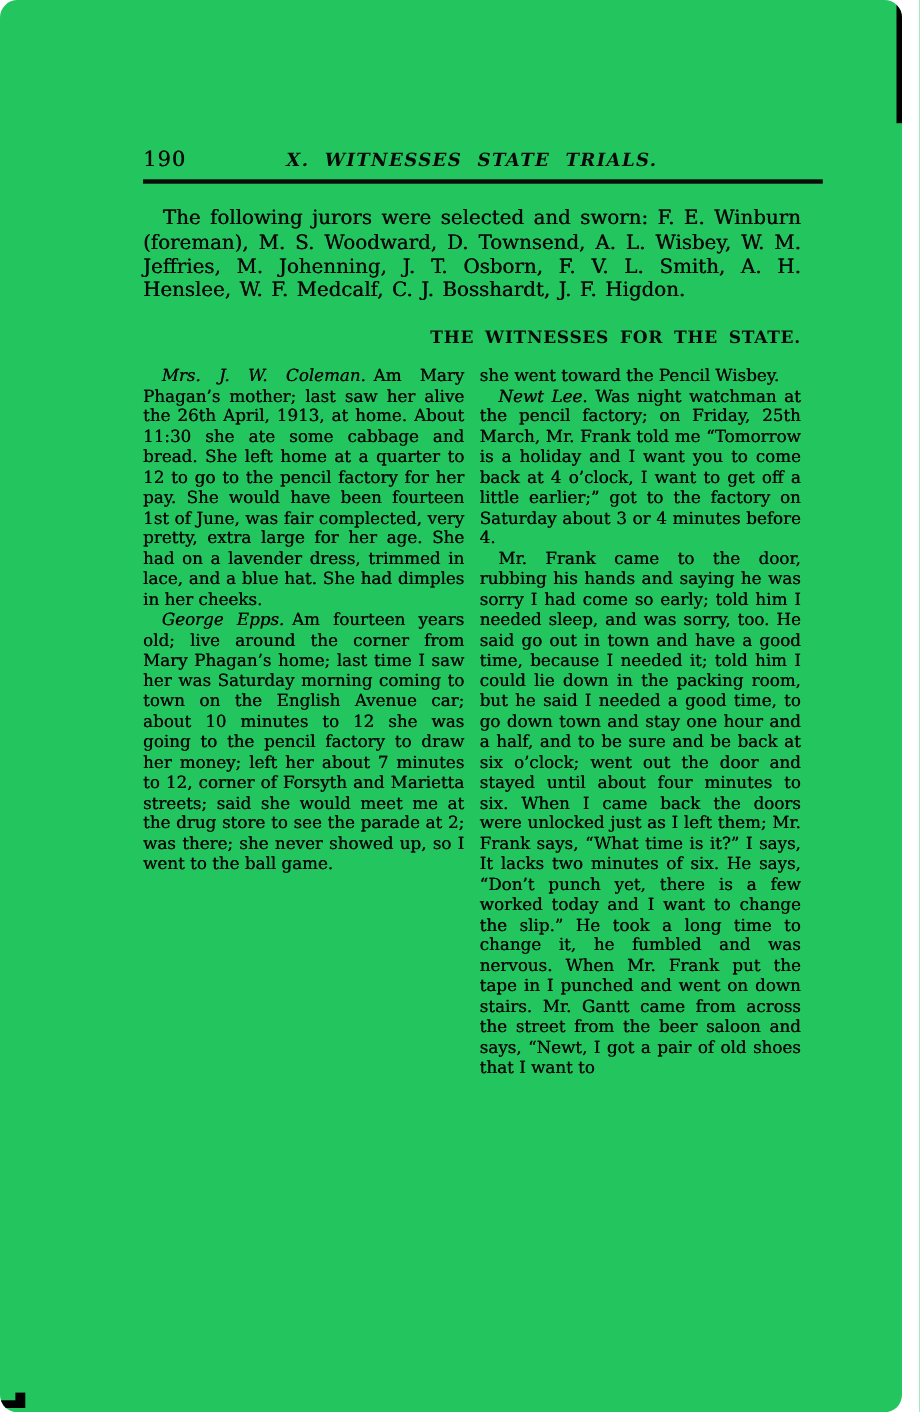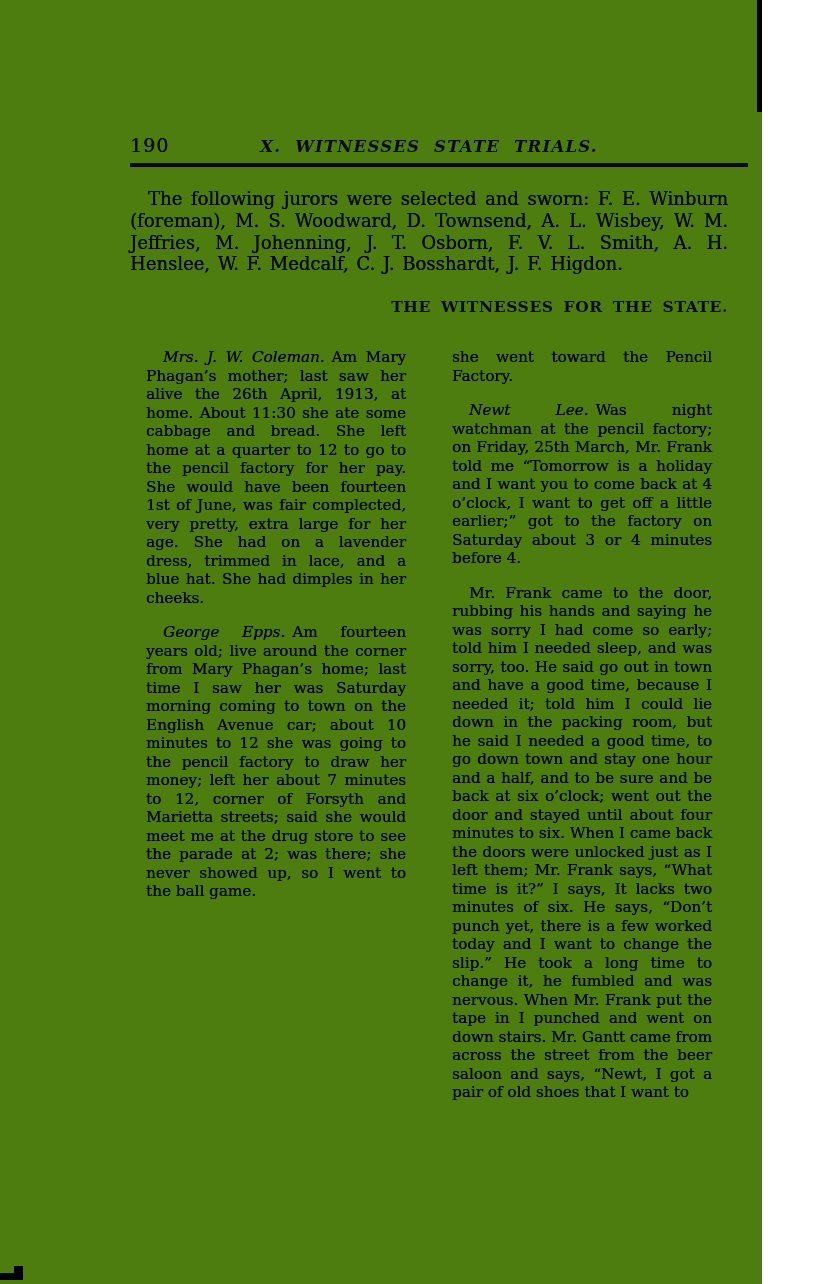--- a/index.html
+++ b/index.html
@@ -1,23 +1,24 @@
 <!DOCTYPE html>
 <html><head>
 <meta charset="utf-8">
 <style>
   html, body { margin: 0; padding: 0; }
   .page {
     position: relative;
-    width: 762px;
+    width: 820px;
     height: 1284px;
-    background: #4d7c0f;
+    background: #22c55e;
     color: #0b0b0b;
     font-family: "DejaVu Serif", "Liberation Serif", serif;
     overflow: hidden;
+    border-radius: 16px;
   }
   .content {
     position: absolute;
     left: 130px;
     top: 134px;
     width: 598px;
   }
   .header-row {
     display: flex;
     align-items: baseline;
@@ -62,21 +63,21 @@
     word-spacing: 4px;
   }
   .cols { display: flex; gap: 14px; }
   .col {
     width: 292px;
     font-size: 15.2px;
     line-height: 18.5px;
     text-align: justify;
     text-shadow: 0.3px 0 0 currentColor;
   }
-  .body-p { margin: 16px; text-indent: 17px; }
+  .body-p { margin: 0; text-indent: 17px; }
   .body-p.noindent { text-indent: 0; }
   .lead { font-style: italic; margin-right: 7px; }
   .lead:empty { display: none; margin: 0; }
   .artifact-right {
     position: absolute;
     top: 0;
     right: 0;
     width: 5px;
     height: 112px;
     background: #000;
@@ -111,19 +112,19 @@
     <p class="intro">The following jurors were selected and sworn: F. E. Winburn (foreman), M. S. Woodward, D. Townsend, A. L. Wisbey, W. M. Jeffries, M. Johenning, J. T. Osborn, F. V. L. Smith, A. H. Henslee, W. F. Medcalf, C. J. Bosshardt, J. F. Higdon.</p>
 
     <h2 class="section-heading">THE WITNESSES FOR THE STATE.</h2>
 
     <div class="cols">
       <div class="col">
         <p class="body-p"><span class="lead">Mrs. J. W. Coleman.</span><span>Am Mary Phagan’s mother; last saw her alive the 26th April, 1913, at home. About 11:30 she ate some cabbage and bread. She left home at a quarter to 12 to go to the pencil factory for her pay. She would have been fourteen 1st of June, was fair complected, very pretty, extra large for her age. She had on a lavender dress, trimmed in lace, and a blue hat. She had dimples in her cheeks.</span></p>
         <p class="body-p"><span class="lead">George Epps.</span><span>Am fourteen years old; live around the corner from Mary Phagan’s home; last time I saw her was Saturday morning coming to town on the English Avenue car; about 10 minutes to 12 she was going to the pencil factory to draw her money; left her about 7 minutes to 12, corner of Forsyth and Marietta streets; said she would meet me at the drug store to see the parade at 2; was there; she never showed up, so I went to the ball game.</span></p>
       </div>
       <div class="col">
-        <p class="body-p noindent"><span>she went toward the Pencil Factory.</span></p>
+        <p class="body-p noindent"><span>she went toward the Pencil Wisbey.</span></p>
         <p class="body-p"><span class="lead">Newt Lee.</span><span>Was night watchman at the pencil factory; on Friday, 25th March, Mr. Frank told me “Tomorrow is a holiday and I want you to come back at 4 o’clock, I want to get off a little earlier;” got to the factory on Saturday about 3 or 4 minutes before 4.</span></p>
         <p class="body-p"><span>Mr. Frank came to the door, rubbing his hands and saying he was sorry I had come so early; told him I needed sleep, and was sorry, too. He said go out in town and have a good time, because I needed it; told him I could lie down in the packing room, but he said I needed a good time, to go down town and stay one hour and a half, and to be sure and be back at six o’clock; went out the door and stayed until about four minutes to six. When I came back the doors were unlocked just as I left them; Mr. Frank says, “What time is it?” I says, It lacks two minutes of six. He says, “Don’t punch yet, there is a few worked today and I want to change the slip.” He took a long time to change it, he fumbled and was nervous. When Mr. Frank put the tape in I punched and went on down stairs. Mr. Gantt came from across the street from the beer saloon and says, “Newt, I got a pair of old shoes that I want to</span></p>
       </div>
     </div>
   </div>
 </div>
 
 </body></html>

